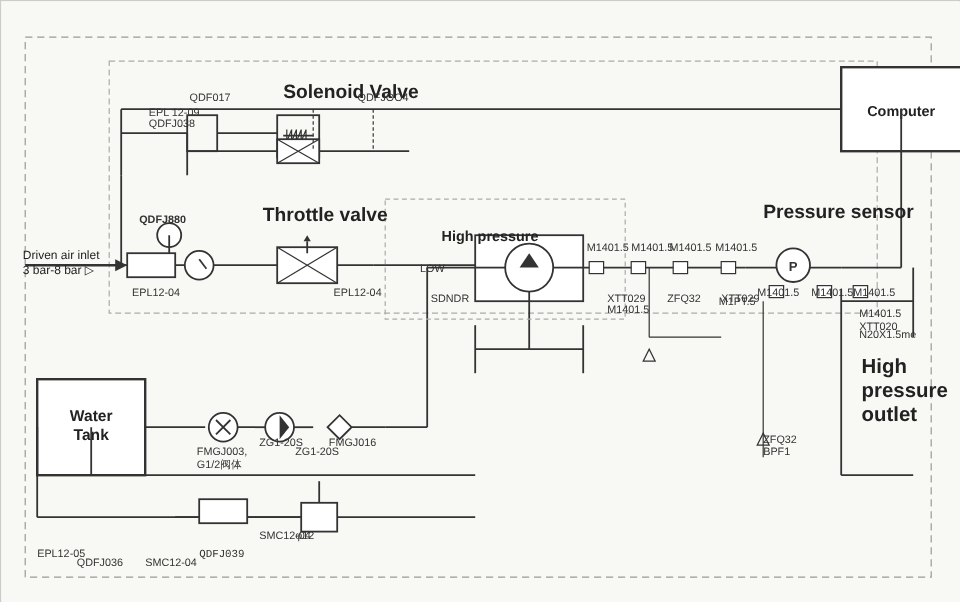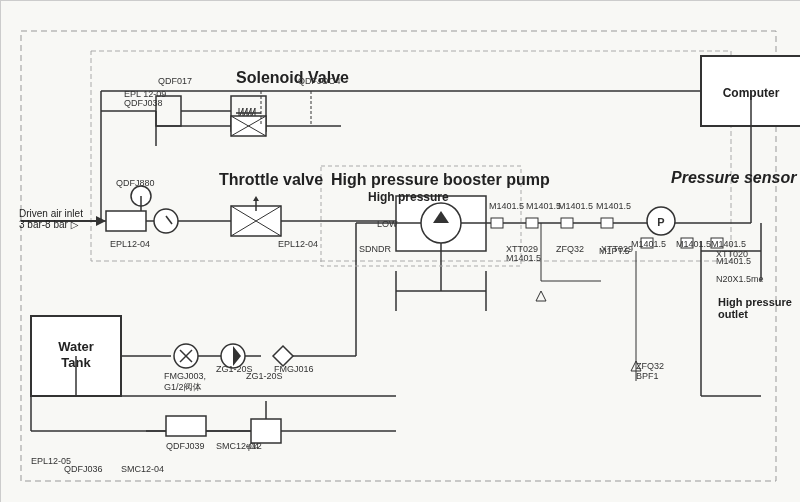--- a/index.html
+++ b/index.html
@@ -210,66 +210,64 @@
     <rect x="320" y="165" width="200" height="100" fill="none" stroke="#aaa" stroke-width="1" stroke-dasharray="4,3"></rect>
 
   </svg>
 
   <div class="label" style="left:235px; top:68px;">Solenoid
 Valve</div>
 
   <div class="label" style="left:218px; top:170px;">Throttle
 valve</div>
 
-  <div class="label" style="left:330px; top:170px;">High pressure
-booster pump</div>
-
-  <div class="label" style="left:670px; top:168px;font-style:italic;">Pressure
+
+  <div class="label" style="left:635px; top:168px;">Pressure
 sensor</div>
 
   <div class="label" style="left:18px; top:207px; font-size:10px; font-weight:normal;">Driven air inlet<br>3 bar-8 bar ▷</div>
 
-  <div class="label" style="left:680px; top:295px; font-size:11px;padding-left:37px;">High pressure outlet</div>
+  <div class="label" style="left:680px; top:295px; font-size:17px;padding-left:37px;">High pressure outlet</div>
 
   <div class="label-small" style="left:157px; top:75px;">QDF017</div>
   <div class="label-small" style="left:123px; top:88px;">EPL 12-09</div>
   <div class="label-small" style="left:123px; top:97px;">QDFJ038</div>
   <div class="label-small" style="left:297px; top:75px;">QDFJOO4</div>
-  <div class="label-small" style="left:115px; top:177px;">QDFJ880</div>
+  <div class="label-small" style="left:115px; top:177px;font-weight:bold;">QDFJ880</div>
   <div class="label-small" style="left:109px; top:238px;">EPL12-04</div>
   <div class="label-small" style="left:277px; top:238px;">EPL12-04</div>
   <div class="label-small" style="left:163px; top:370px;">FMGJ003,<br>G1/2阀体</div>
   <div class="label-small" style="left:215px; top:363px;">ZG1-20S</div>
   <div class="label-small" style="left:245px; top:370px;">ZG1-20S</div>
   <div class="label-small" style="left:273px; top:363px;">FMGJ016</div>
   <div class="label-small" style="left:30px; top:455px;">EPL12-05</div>
   <div class="label-small" style="left:30px; top:463px;margin-left:33px;">QDFJ036</div>
   <div class="label-small" style="left:120px; top:463px;">SMC12-04</div>
-  <div class="label-small" style="left:165px; top:440px;">QDFJ039</div>
+  <div class="label-small" style="left:165px; top:456px;font-family:Liberation Mono, monospace;">QDFJ039</div>
   <div class="label-small" style="left:215px; top:440px;">SMC12-04</div>
   <div class="label-small" style="left:245px; top:440px;">φ12</div>
 
   <div class="label-small" style="left:488px; top:200px;">M1401.5</div>
   <div class="label-small" style="left:525px; top:200px;">M1401.5</div>
   <div class="label-small" style="left:557px; top:200px;">M1401.5</div>
   <div class="label-small" style="left:595px; top:200px;">M1401.5</div>
   <div class="label-small" style="left:630px; top:238px;">M1401.5</div>
   <div class="label-small" style="left:675px; top:238px;">M1401.5</div>
   <div class="label-small" style="left:710px; top:238px;">M1401.5</div>
 
   <div class="label-small" style="left:505px; top:243px;">XTT029</div>
   <div class="label-small" style="left:505px; top:252px;">M1401.5</div>
   <div class="label-small" style="left:555px; top:243px;">ZFQ32</div>
   <div class="label-small" style="left:600px; top:243px;">XTT029</div>
   <div class="label-small" style="left:598px; top:245px;">M1PT.5</div>
   <div class="label-small" style="left:635px; top:360px;">ZFQ32</div>
   <div class="label-small" style="left:635px; top:370px;">BPF1</div>
   <div class="label-small" style="left:715px; top:255px;">M1401.5</div>
-  <div class="label-small" style="left:715px; top:248px;">XTT020</div>
+  <div class="label-small" style="left:715px; top:266px;">XTT020</div>
   <div class="label-small" style="left:715px; top:273px;">N20X1.5me</div>
 
   <div class="label" style="left:331px; top:189px; font-size:12px;padding-left:36px;">High pressure</div>
 
-  <div class="label-small" style="left:376px; top:218px;">LOW</div>
+  <div class="label-small" style="left:349px; top:218px;">LOW</div>
 
   <div class="label-small" style="left:358px; top:243px;">SDNDR</div>
 
 </div>
 
 </body></html>

